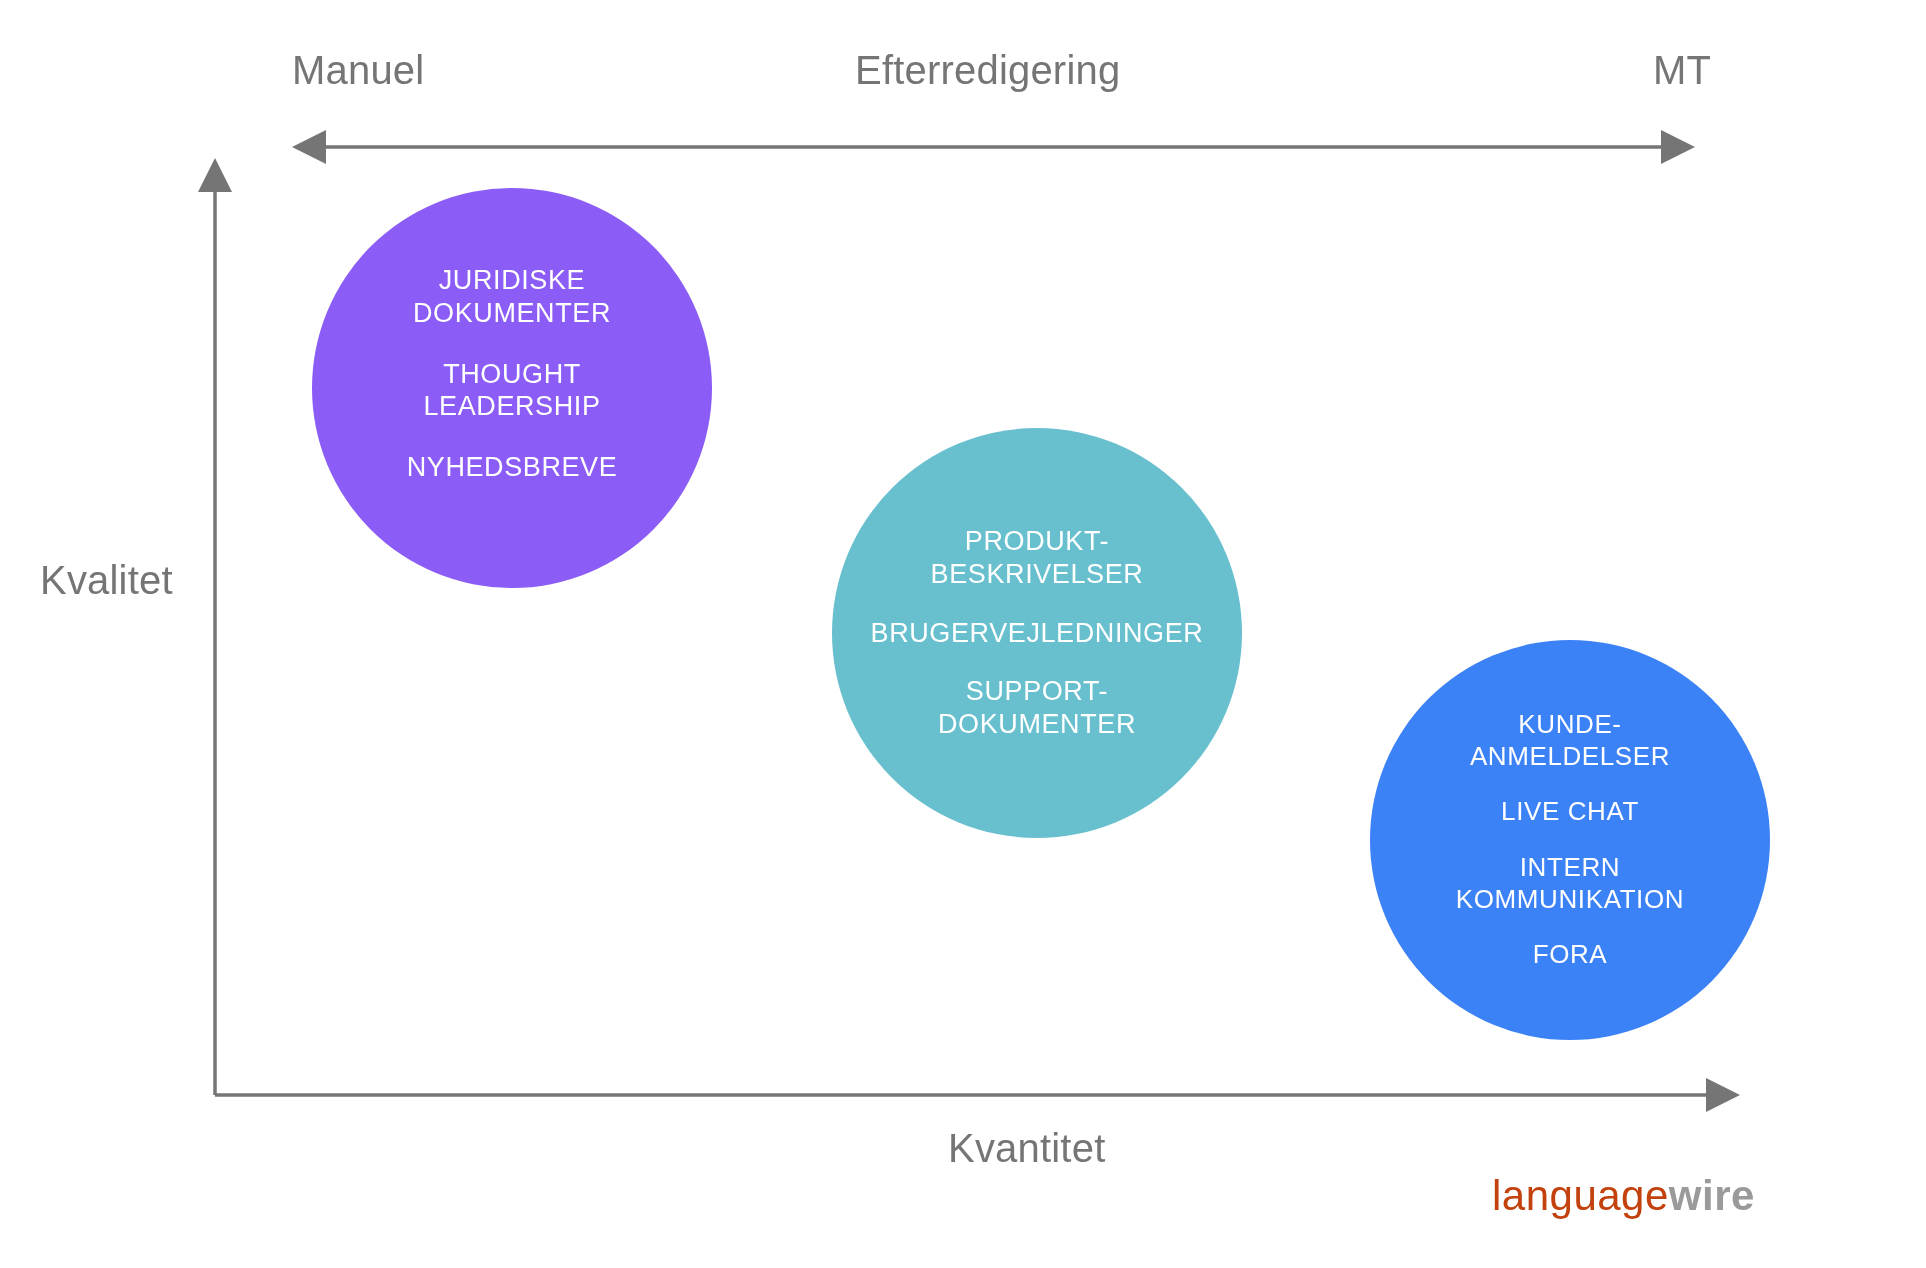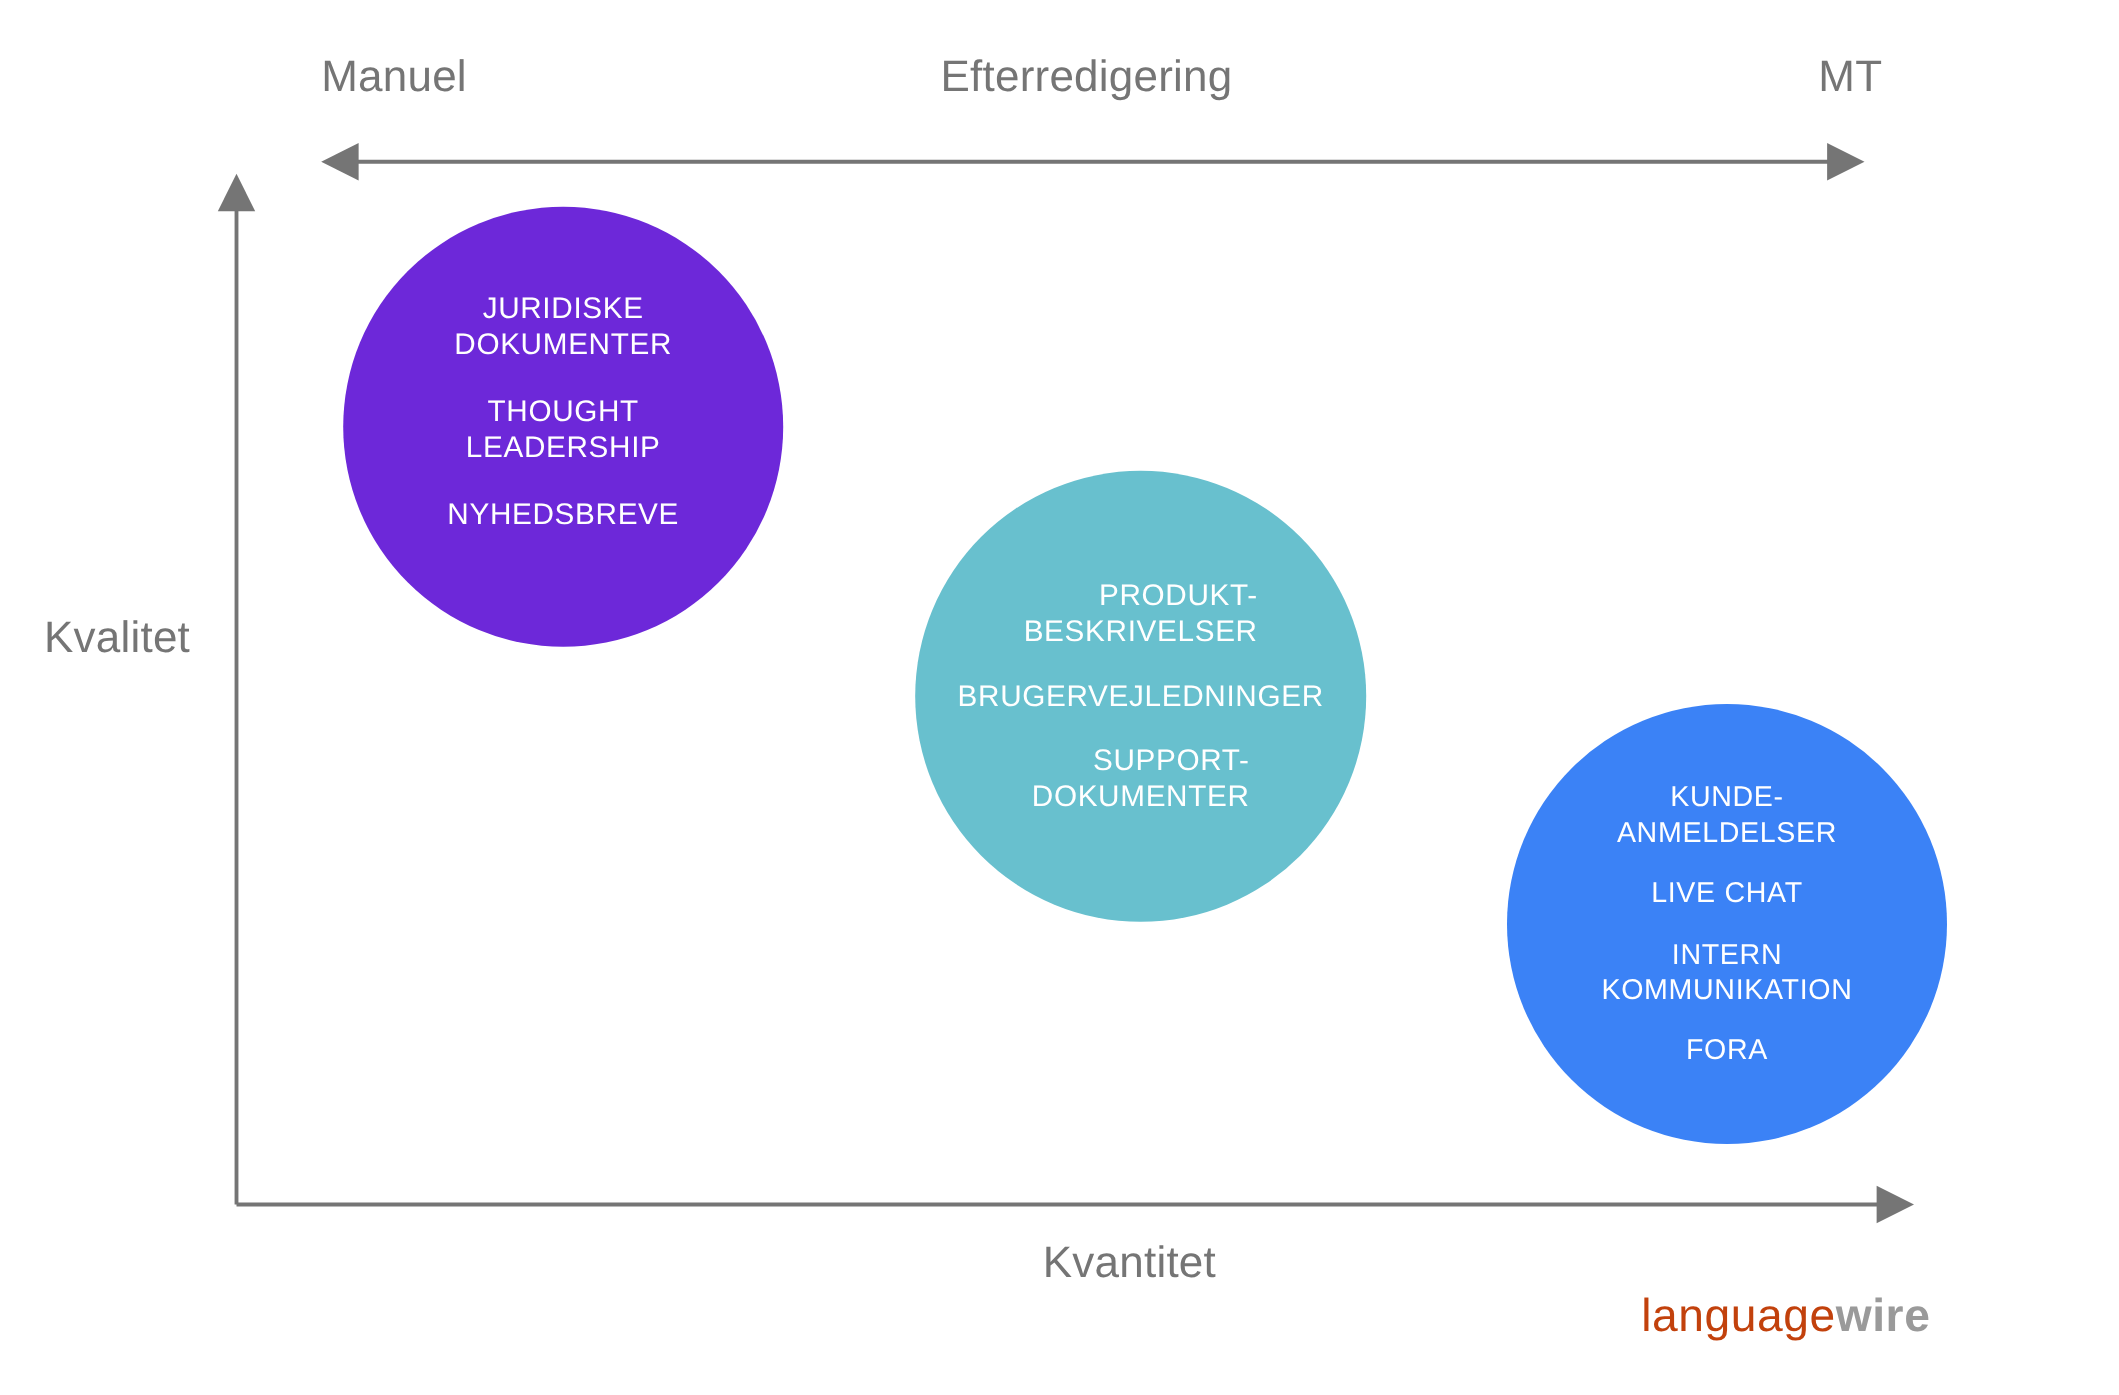--- a/index.html
+++ b/index.html
@@ -67,36 +67,36 @@
     color: #ffffff;
     white-space: pre-line;
     line-height: 1.22;
   }
 
   #bubble-legal {
     left: 312px;
     top: 188px;
     width: 400px;
     height: 400px;
-    background: #6d28d9;
+    background: #8b5cf6;
     font-size: 27px;
     padding-bottom: 14px;
   }
   #bubble-legal .bubble-item { margin: 14px 0; }
   #bubble-legal .bubble-item:first-child { margin-top: 0; }
 
   #bubble-product {
     left: 832px;
     top: 428px;
     width: 410px;
     height: 410px;
     background: #68c0ce;
     font-size: 27px;
   }
-  #bubble-product .bubble-item { margin: 13px 0; text-align: right; }
+  #bubble-product .bubble-item { margin: 13px 0; }
 
   #bubble-support {
     left: 1370px;
     top: 640px;
     width: 400px;
     height: 400px;
     background: #3b82f6;
     font-size: 26px;
   }
   #bubble-support .bubble-item { margin: 12px 0; }

